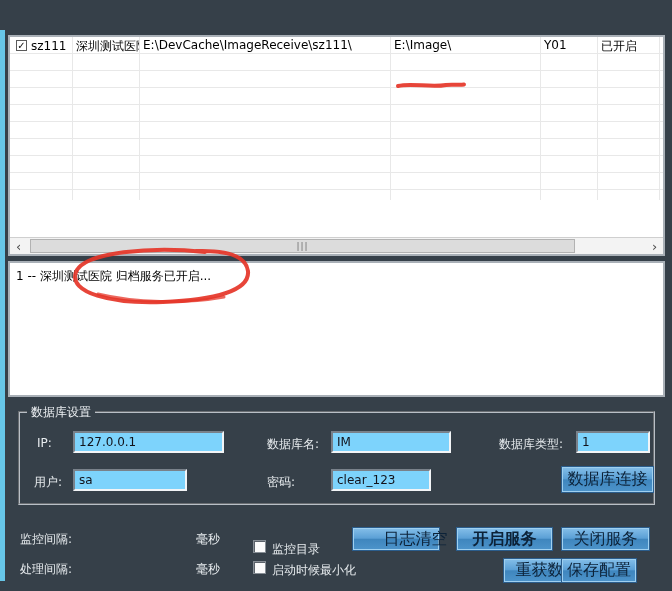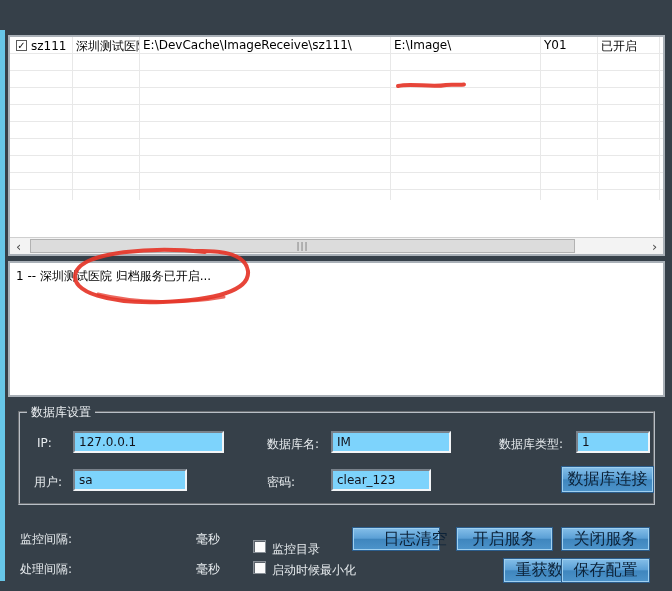--- a/index.html
+++ b/index.html
@@ -168,18 +168,18 @@
   <div class="flabel" style="left:20px; top:561px;">处理间隔:</div>
   <div class="flabel" style="left:196px; top:561px;">毫秒</div>
 
   <div class="checkbox" style="left:253px; top:540px;"></div>
   <div class="flabel" style="left:272px; top:541px;">监控目录</div>
 
   <div class="checkbox" style="left:253px; top:561px;"></div>
   <div class="flabel" style="left:272px; top:562px;">启动时候最小化</div>
 
   <div class="blue-btn" style="left:352px; top:527px; width:88px; height:24px;padding-left:39px;">日志清空</div>
-  <div class="blue-btn" style="left:456px; top:527px; width:97px; height:24px;">开启服务</div>
+  <div class="blue-btn" style="left:456px; top:527px; width:97px; height:24px;font-weight:bold;">开启服务</div>
   <div class="blue-btn" style="left:561px; top:527px; width:89px; height:24px;">关闭服务</div>
   <div class="blue-btn" style="left:456px; top:558px; width:89px; height:25px;margin-left:47px;">重获数据</div>
-  <div class="blue-btn" style="left:561px; top:558px; width:89px; height:25px;">保存配置</div>
+  <div class="blue-btn" style="left:561px; top:558px; width:76px; height:25px;">保存配置</div>
 
 </div>
 
 </body></html>

